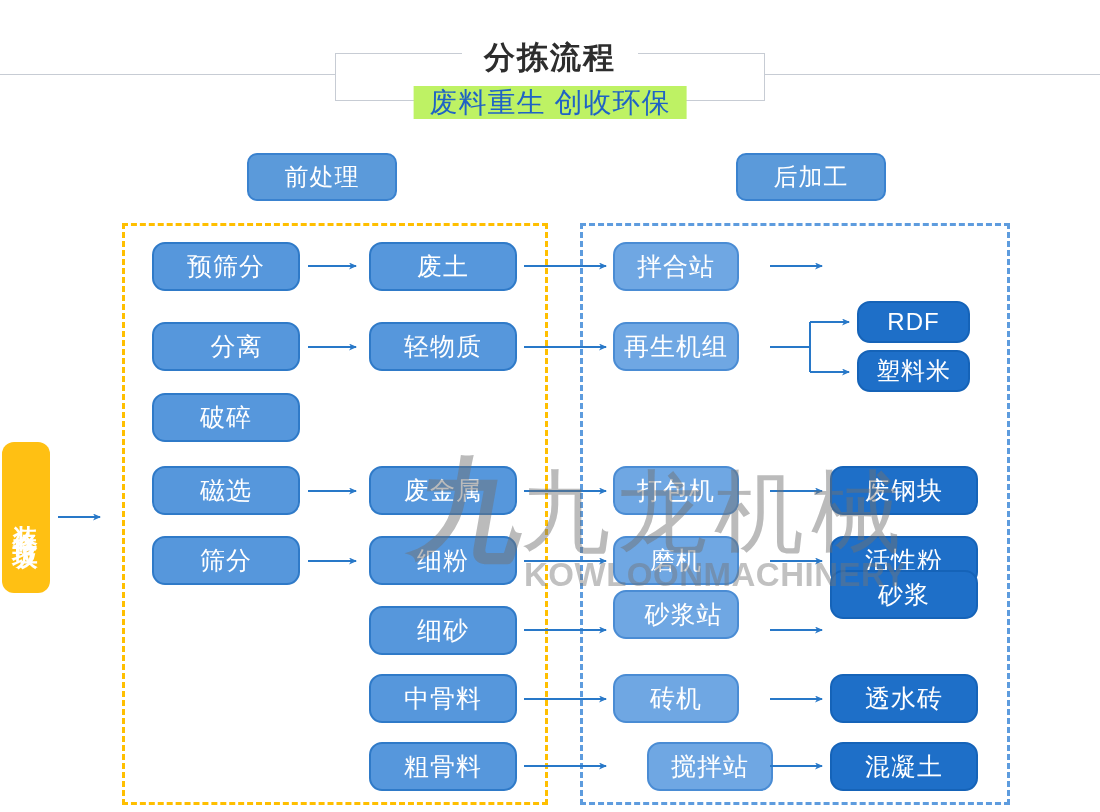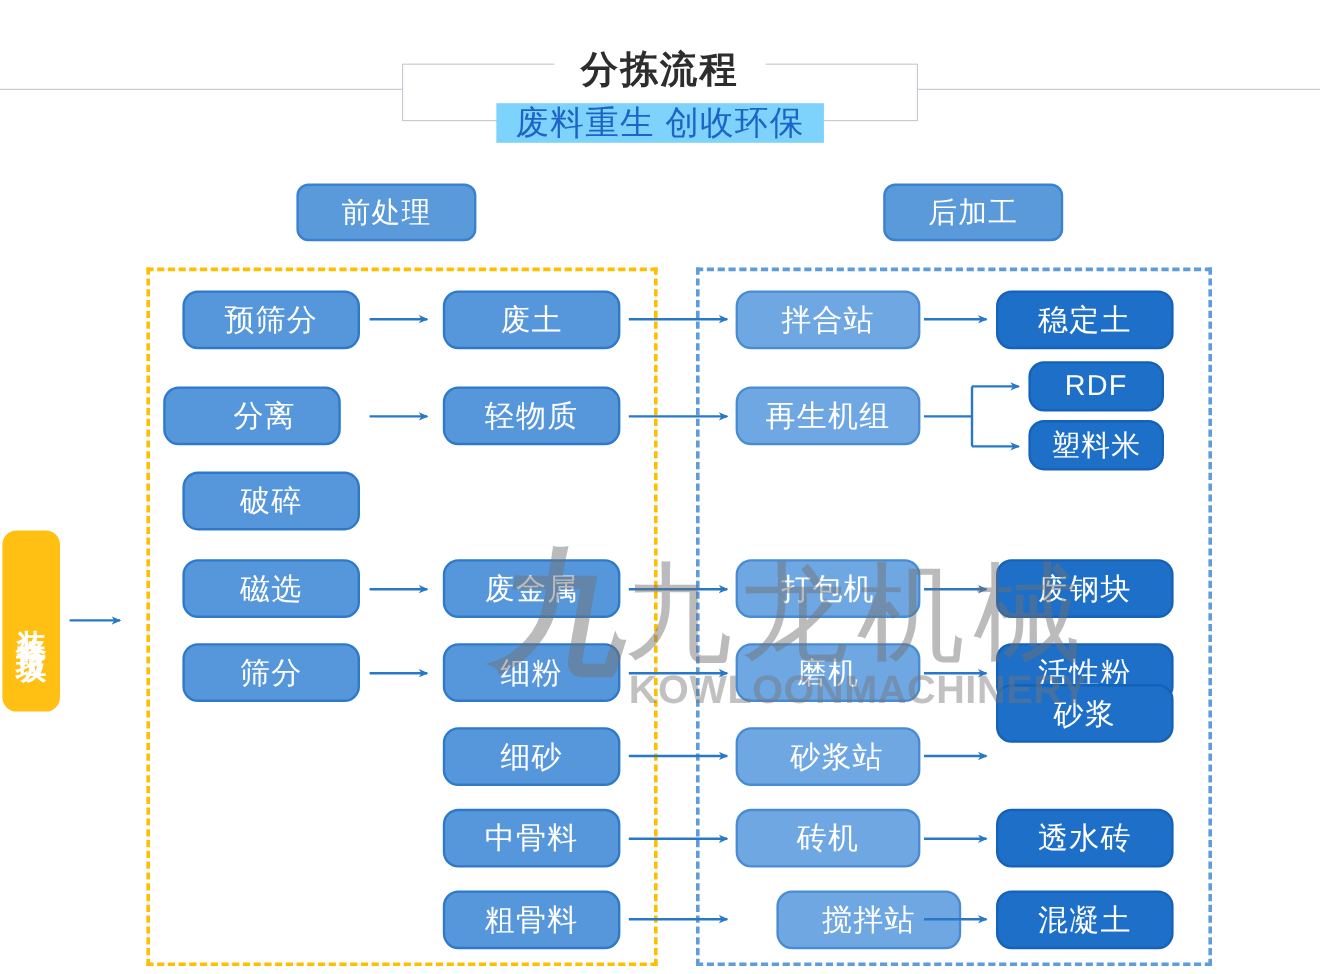--- a/index.html
+++ b/index.html
@@ -19,41 +19,41 @@
     border:1px solid #c7ccd4; background:#ffffff; z-index:2;
   }
   .main-title {
     position:absolute; left:550px; top:40px; transform:translateX(-50%);
     font-size:31px; font-weight:bold; color:#2d2d2d; letter-spacing:2px;
     background:#ffffff; padding:0 22px; z-index:3; white-space:nowrap; line-height:36px;
   }
   .sub-title {
     position:absolute; left:550px; top:86px; transform:translateX(-50%);
     font-size:28px; color:#1f63c5; letter-spacing:1px;
-    background:#7dd3fc; padding:0 16px; z-index:3; white-space:nowrap; line-height:33px;
+    background:#bef264; padding:0 16px; z-index:3; white-space:nowrap; line-height:33px;
   }
   
   .section-label {
     position:absolute; width:150px; height:48px; border-radius:10px;
     background:#5b9ada; border:2px solid #3a82cf; color:#ffffff;
     display:flex; align-items:center; justify-content:center;
     font-size:24px; z-index:2; letter-spacing:1px;
   }
   
   .region { position:absolute; top:223px; height:582px; z-index:1; }
   .region.pre  { left:122px; width:426px; border:3px dashed #ffbf00; }
   .region.post { left:580px; width:430px; border:3px dashed #5e9cde; }
   
   .node {
     position:absolute; height:49px; border-radius:13px;
     display:flex; align-items:center; justify-content:center;
     color:#ffffff; font-size:25px; z-index:2; letter-spacing:1px; white-space:nowrap;
   }
   .node.proc   { width:148px; background:#5697dc; border:2px solid #2f7ac8; }
-  .node.mach   { width:154px; background:#6fa7e3; border:2px solid #4a8cd4; }
+  .node.mach   { width:126px; background:#6fa7e3; border:2px solid #4a8cd4; }
   .node.out    { width:148px; background:#1e6fc8; border:2px solid #1563b8; }
   .node.out-sm { width:113px; height:42px; background:#1e6fc8; border:2px solid #1563b8; font-size:24px; }
   .source-node {
     position:absolute; left:2px; top:442px; width:48px; height:151px;
     background:#ffc013; border-radius:12px; color:#ffffff; z-index:2;
     display:flex; align-items:center; justify-content:center;
     writing-mode:vertical-rl; font-size:25px; letter-spacing:7px; font-weight:bold;
   }
   
   #arrows { position:absolute; left:0; top:0; z-index:3; pointer-events:none; }
@@ -84,42 +84,41 @@
 
   <div class="section-label" style="left:247px; top:153px;">前处理</div>
   <div class="section-label" style="left:736px; top:153px;">后加工</div>
 
   <div class="region pre"></div>
   <div class="region post"></div>
 
   <div class="source-node">装修垃圾</div>
 
   <div class="node proc" style="left:152px; top:242px;">预筛分</div>
-  <div class="node proc" style="left:136px; top:322px;padding-left:21px;">分离</div>
+  <div class="node proc" style="left:152px; top:322px;padding-left:21px;">分离</div>
   <div class="node proc" style="left:152px; top:393px;">破碎</div>
   <div class="node proc" style="left:152px; top:466px;">磁选</div>
   <div class="node proc" style="left:152px; top:536px;">筛分</div>
 
   <div class="node proc" style="left:369px; top:242px;">废土</div>
   <div class="node proc" style="left:369px; top:322px;">轻物质</div>
   <div class="node proc" style="left:369px; top:466px;">废金属</div>
   <div class="node proc" style="left:369px; top:536px;">细粉</div>
   <div class="node proc" style="left:369px; top:606px;">细砂</div>
   <div class="node proc" style="left:369px; top:674px;">中骨料</div>
   <div class="node proc" style="left:369px; top:742px;">粗骨料</div>
 
   <div class="node mach" style="left:613px; top:242px;">拌合站</div>
   <div class="node mach" style="left:613px; top:322px;">再生机组</div>
   <div class="node mach" style="left:613px; top:466px;">打包机</div>
   <div class="node mach" style="left:613px; top:536px;">磨机</div>
-  <div class="node mach" style="left:613px; top:606px;padding-left:15px;">砂浆站</div>
+  <div class="node mach" style="left:613px; top:590px;padding-left:15px;">砂浆站</div>
   <div class="node mach" style="left:613px; top:674px;">砖机</div>
   <div class="node mach" style="left:647px; top:742px;">搅拌站</div>
 
-  <div class="node out" style="left:830px; top:242px;">稳定土</div>
   <div class="node out-sm node" style="left:857px; top:301px;">RDF</div>
   <div class="node out-sm node" style="left:857px; top:350px;">塑料米</div>
   <div class="node out" style="left:830px; top:536px;">活性粉</div>
   <div class="node out" style="left:830px; top:466px;">废钢块</div>
   <div class="node out" style="left:830px; top:570px;">砂浆</div>
   <div class="node out" style="left:830px; top:674px;">透水砖</div>
   <div class="node out" style="left:830px; top:742px;">混凝土</div>
 
   <svg id="arrows" width="1100" height="812" viewBox="0 0 1100 812">
     <defs>

